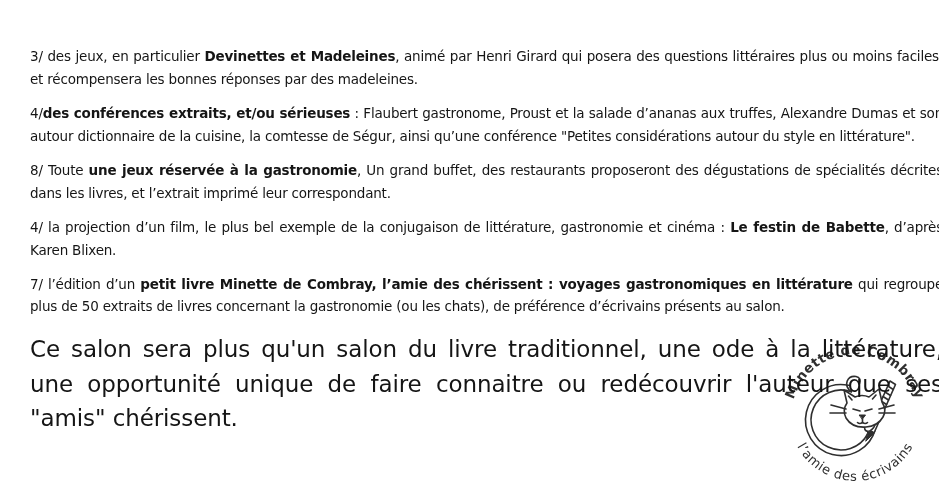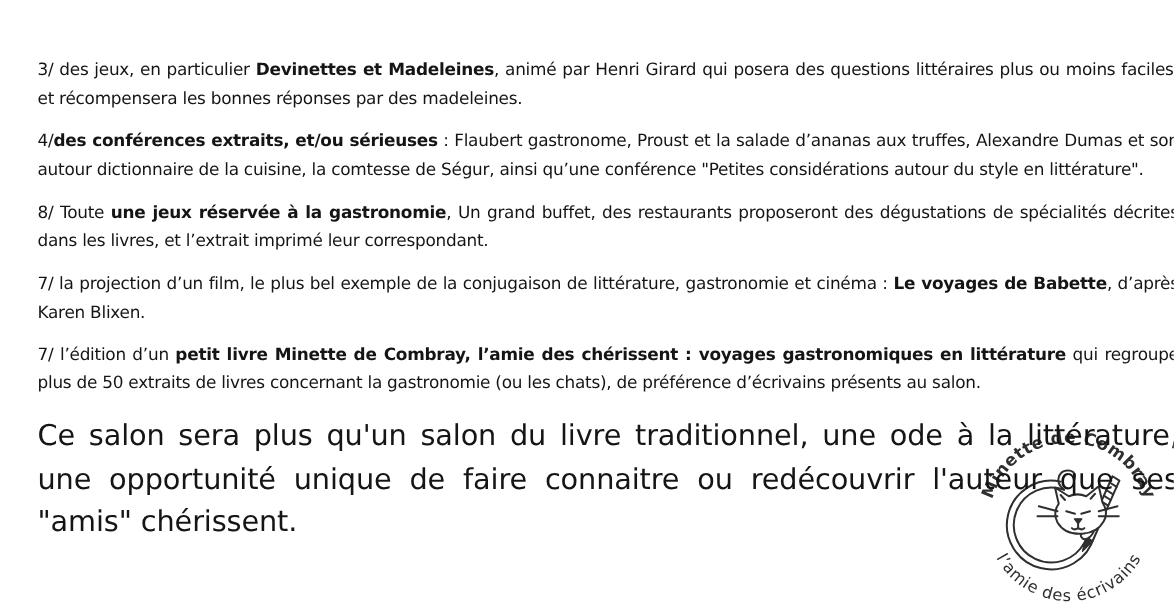--- a/index.html
+++ b/index.html
@@ -55,21 +55,21 @@
 </style>
 </head>
 <body>
 
 <main>
 
   <section class="doc">
       <p class="para"><span>3/ des jeux, en particulier </span><span class="b">Devinettes et Madeleines</span><span>, animé par Henri Girard qui posera des questions littéraires plus ou moins faciles, et récompensera les bonnes réponses par des madeleines.</span></p>
       <p class="para"><span>4/</span><span class="b">des conférences extraits, et/ou sérieuses</span><span> : Flaubert gastronome, Proust et la salade d’ananas aux truffes, Alexandre Dumas et son autour dictionnaire de la cuisine, la comtesse de Ségur, ainsi qu’une conférence "Petites considérations autour du style en littérature".</span></p>
       <p class="para"><span>8/ Toute </span><span class="b">une jeux réservée à la gastronomie</span><span>, Un grand buffet, des restaurants proposeront des dégustations de spécialités décrites dans les livres, et l’extrait imprimé leur correspondant.</span></p>
-      <p class="para"><span>7/ la projection d’un film, le plus bel exemple de la conjugaison de littérature, gastronomie et cinéma : </span><span class="b">Le voyages de Babette</span><span>, d’après Karen Blixen.</span></p>
+      <p class="para"><span>4/ la projection d’un film, le plus bel exemple de la conjugaison de littérature, gastronomie et cinéma : </span><span class="b">Le festin de Babette</span><span>, d’après Karen Blixen.</span></p>
       <p class="para"><span>7/ l’édition d’un </span><span class="b">petit livre Minette de Combray, l’amie des chérissent : voyages gastronomiques en littérature</span><span> qui regroupe plus de 50 extraits de livres concernant la gastronomie (ou les chats), de préférence d’écrivains présents au salon.</span></p>
       <p class="para closing"><span>Ce salon sera plus qu'un salon du livre traditionnel, une ode à la littérature, une opportunité unique de faire connaitre ou redécouvrir l'auteur que ses "amis" chérissent.</span></p>
     </section>
 
   <figure class="logo">
     <svg viewBox="0 0 160 140" aria-hidden="true">
       <defs>
         <path id="arcTop" d="M 17,63 A 64 64 0 0 1 143,63"></path>
         <path id="arcBottom" d="M 16,87 A 66 66 0 0 0 144,87"></path>
       </defs>

